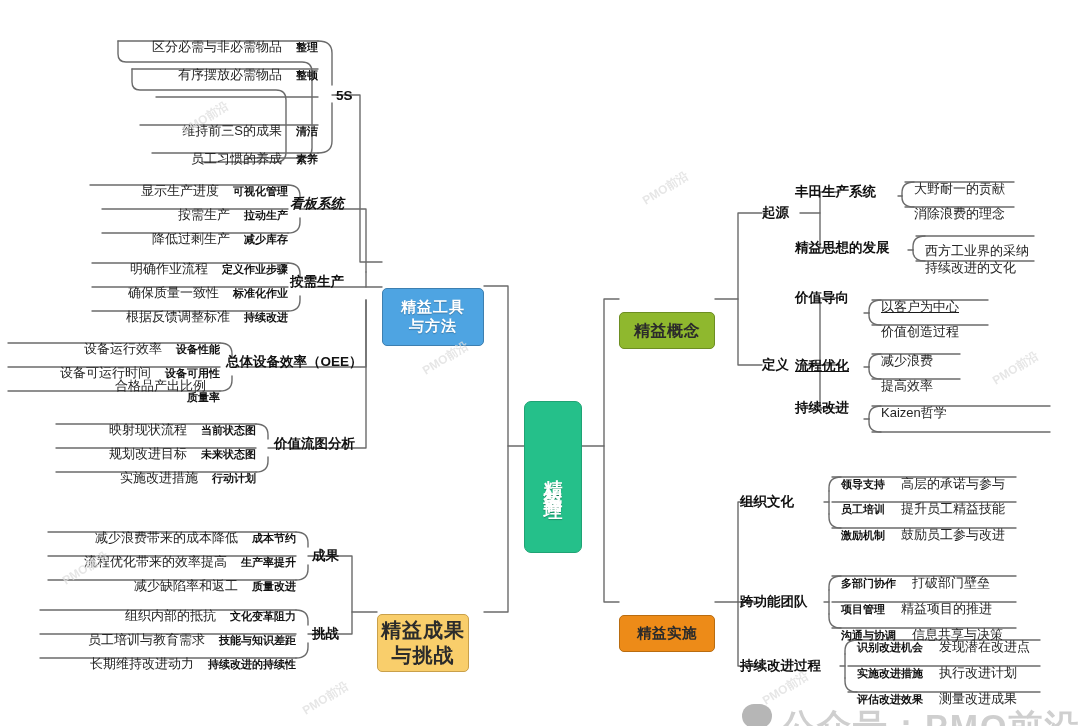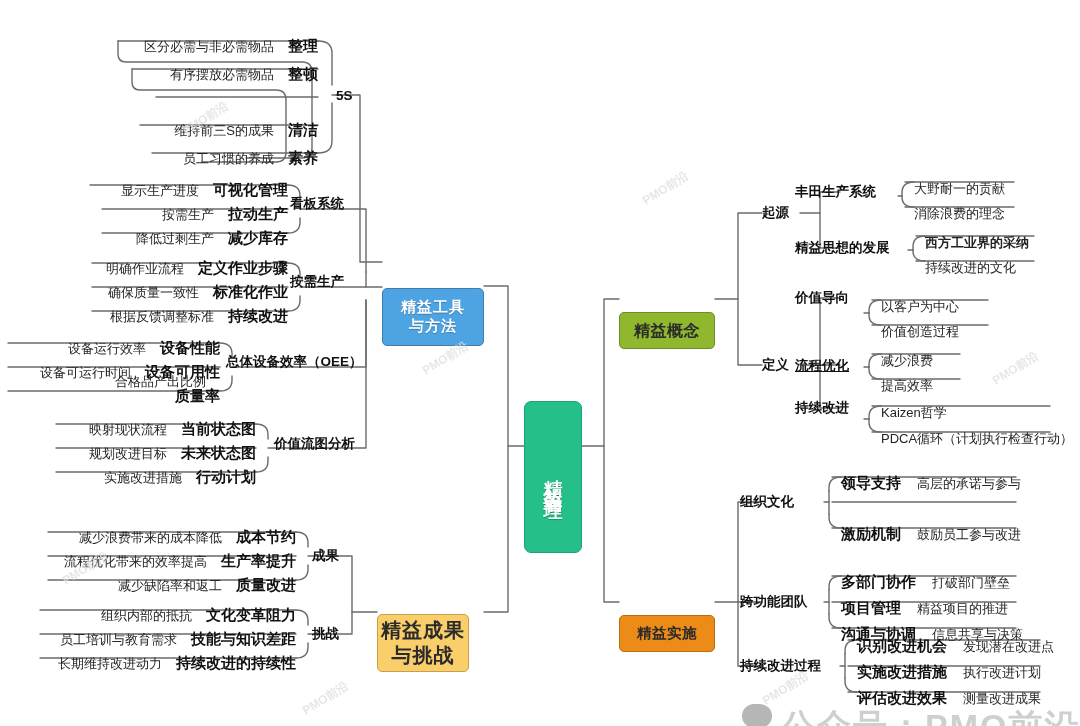--- a/index.html
+++ b/index.html
@@ -30,21 +30,21 @@
     font-size:13px;
     line-height:1;
   }
   .leaf .desc{
     color:#242424;
     font-size:13px;
   }
   .leaf .tag{
     font-weight:bold;
     color:#111;
-    font-size:15px;
+    font-size:11px;
   }
   .leaf.lr{ 
     justify-content:flex-end;
   }
   .leaf.lr .desc{margin-right:14px;}
   .leaf.rl{ 
     justify-content:flex-start;
   }
   .leaf.rl .tag{margin-right:16px;}
   
@@ -298,21 +298,21 @@
     <span class="tag">可视化管理</span>
   </div>
   <div class="leaf lr" style="left:102px;top:195px;width:186px;">
     <span class="desc">按需生产</span>
     <span class="tag">拉动生产</span>
   </div>
   <div class="leaf lr" style="left:102px;top:219px;width:186px;">
     <span class="desc">降低过剩生产</span>
     <span class="tag">减少库存</span>
   </div>
-  <div class="midlabel" style="left:290px;top:194px;">看板系统</div>
+  <div class="midlabel" style="left:290px;top:194px;font-style:italic;">看板系统</div>
 
   <div class="leaf lr" style="left:92px;top:249px;width:196px;">
     <span class="desc">明确作业流程</span>
     <span class="tag">定义作业步骤</span>
   </div>
   <div class="leaf lr" style="left:92px;top:273px;width:196px;">
     <span class="desc">确保质量一致性</span>
     <span class="tag">标准化作业</span>
   </div>
   <div class="leaf lr" style="left:92px;top:297px;width:196px;">
@@ -399,55 +399,56 @@
   <div class="midlabel" style="left:762px;top:203px;">起源</div>
   <div class="midlabel" style="left:795px;top:182px;">丰田生产系统</div>
   <div class="midlabel" style="left:795px;top:238px;">精益思想的发展</div>
 
   <div class="leaf rl" style="left:914px;top:169px;">
     <span class="desc">大野耐一的贡献</span>
   </div>
   <div class="leaf rl" style="left:914px;top:194px;">
     <span class="desc">消除浪费的理念</span>
   </div>
-  <div class="leaf rl" style="left:925px;top:223px;font-weight:bold;">
+  <div class="leaf rl" style="left:925px;top:231px;">
     <span class="desc">西方工业界的采纳</span>
   </div>
   <div class="leaf rl" style="left:925px;top:248px;">
     <span class="desc">持续改进的文化</span>
   </div>
 
   <div class="midlabel" style="left:762px;top:355px;">定义</div>
   <div class="midlabel" style="left:795px;top:288px;">价值导向</div>
   <div class="midlabel" style="left:795px;top:356px;text-decoration:underline;">流程优化</div>
   <div class="midlabel" style="left:795px;top:398px;">持续改进</div>
 
-  <div class="leaf rl" style="left:881px;top:287px;">
+  <div class="leaf rl" style="left:881px;top:287px;text-decoration:underline;">
     <span class="desc">以客户为中心</span>
   </div>
   <div class="leaf rl" style="left:881px;top:312px;">
     <span class="desc">价值创造过程</span>
   </div>
   <div class="leaf rl" style="left:881px;top:341px;">
     <span class="desc">减少浪费</span>
   </div>
   <div class="leaf rl" style="left:881px;top:366px;">
     <span class="desc">提高效率</span>
   </div>
   <div class="leaf rl" style="left:881px;top:393px;">
     <span class="desc">Kaizen哲学</span>
-  </div>
-  <div class="leaf rl" style="left:881px;top:419px;">
-    <span class="desc">PDCA循环（计划执行检查行动）</span>
   </div>
 
   <div class="midlabel" style="left:740px;top:492px;">组织文化</div>
   <div class="leaf rl" style="left:841px;top:464px;">
     <span class="tag">领导支持</span>
     <span class="desc">高层的承诺与参与</span>
+  </div>
+  <div class="leaf rl" style="left:841px;top:489px;">
+    <span class="tag">员工培训</span>
+    <span class="desc">提升员工精益技能</span>
   </div>
   <div class="leaf rl" style="left:841px;top:515px;">
     <span class="tag">激励机制</span>
     <span class="desc">鼓励员工参与改进</span>
   </div>
 
   <div class="midlabel" style="left:740px;top:592px;">跨功能团队</div>
   <div class="leaf rl" style="left:841px;top:563px;">
     <span class="tag">多部门协作</span>
     <span class="desc">打破部门壁垒</span>

